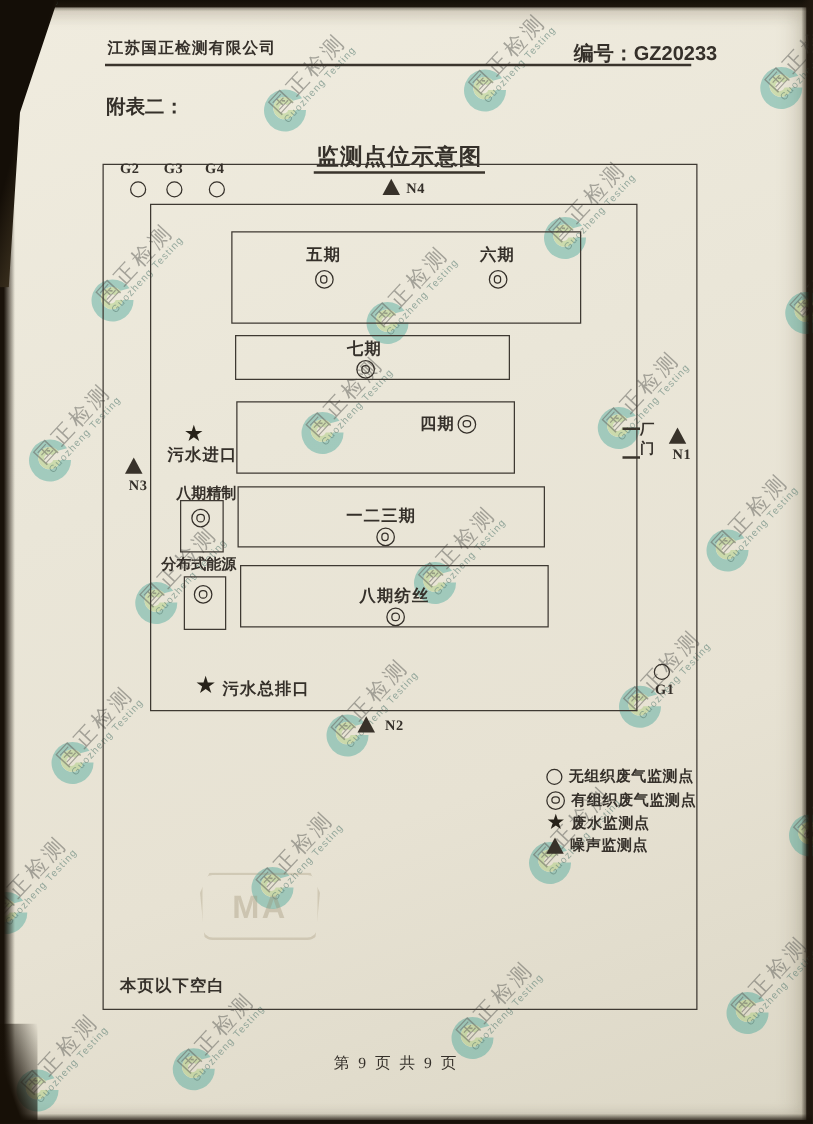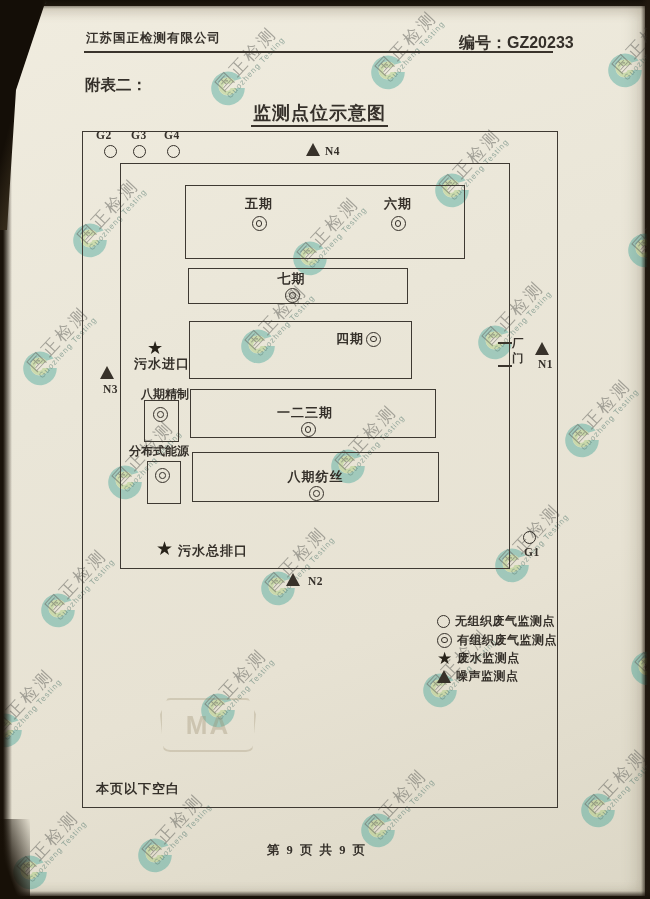--- a/index.html
+++ b/index.html
@@ -321,21 +321,21 @@
 <div class="content">
 
   <div class="abs" style="left:86px;top:30px;font-size:12.5px;font-weight:700;letter-spacing:1px;">江苏国正检测有限公司</div>
   <div class="abs" style="left:459px;top:33px;font-size:16px;font-weight:700;">
     <span>编号：</span><span style="font-family:'Liberation Sans',sans-serif;">GZ20233</span>
   </div>
   <div class="abs rule" style="left:84px;top:51px;width:469px;"></div>
 
   <div class="abs" style="left:85px;top:75px;font-size:15.5px;font-weight:700;">附表二：</div>
 
-  <div class="abs" style="left:82px;top:101px;width:475px;text-align:center;">
+  <div class="abs" style="left:82px;top:113px;width:475px;text-align:center;">
     <span style="font-size:18px;font-weight:700;letter-spacing:1px;border-bottom:2px solid #3a342c;padding:0 2px 2px;">监测点位示意图</span>
   </div>
 
   <div class="box" style="left:82px;top:131px;width:474px;height:675px;"></div>
 
   <div class="box" style="left:120px;top:163px;width:388px;height:404px;"></div>
 
   <div class="abs ptlabel" style="left:96px;top:129px;">G2</div>
   <span class="ocircle abs" style="left:104px;top:145px;"></span>
   <div class="abs ptlabel" style="left:131px;top:129px;">G3</div>
@@ -442,21 +442,21 @@
   </div>
   <div class="legend-row" style="top:668px;">
     <span class="tri"></span>
     <span class="label">噪声监测点</span>
   </div>
 
   <div class="cma">MA</div>
 
   <div class="abs" style="left:96px;top:780px;font-size:13px;font-weight:600;letter-spacing:1px;">本页以下空白</div>
 
-  <div class="abs" style="left:0;top:842px;width:634px;text-align:center;font-size:12.5px;font-weight:700;letter-spacing:2px;">第 9 页 共 9 页</div>
+  <div class="abs" style="left:0;top:842px;width:634px;text-align:center;font-size:12.5px;font-weight:400;letter-spacing:2px;">第 9 页 共 9 页</div>
 </div>
 
 <div class="edge edge-top"></div>
 <div class="edge edge-left"></div>
 <div class="edge edge-wedge"></div>
 <div class="edge edge-right"></div>
 <div class="edge edge-bottom"></div>
 <div class="edge edge-bl"></div>
 
 </body></html>

